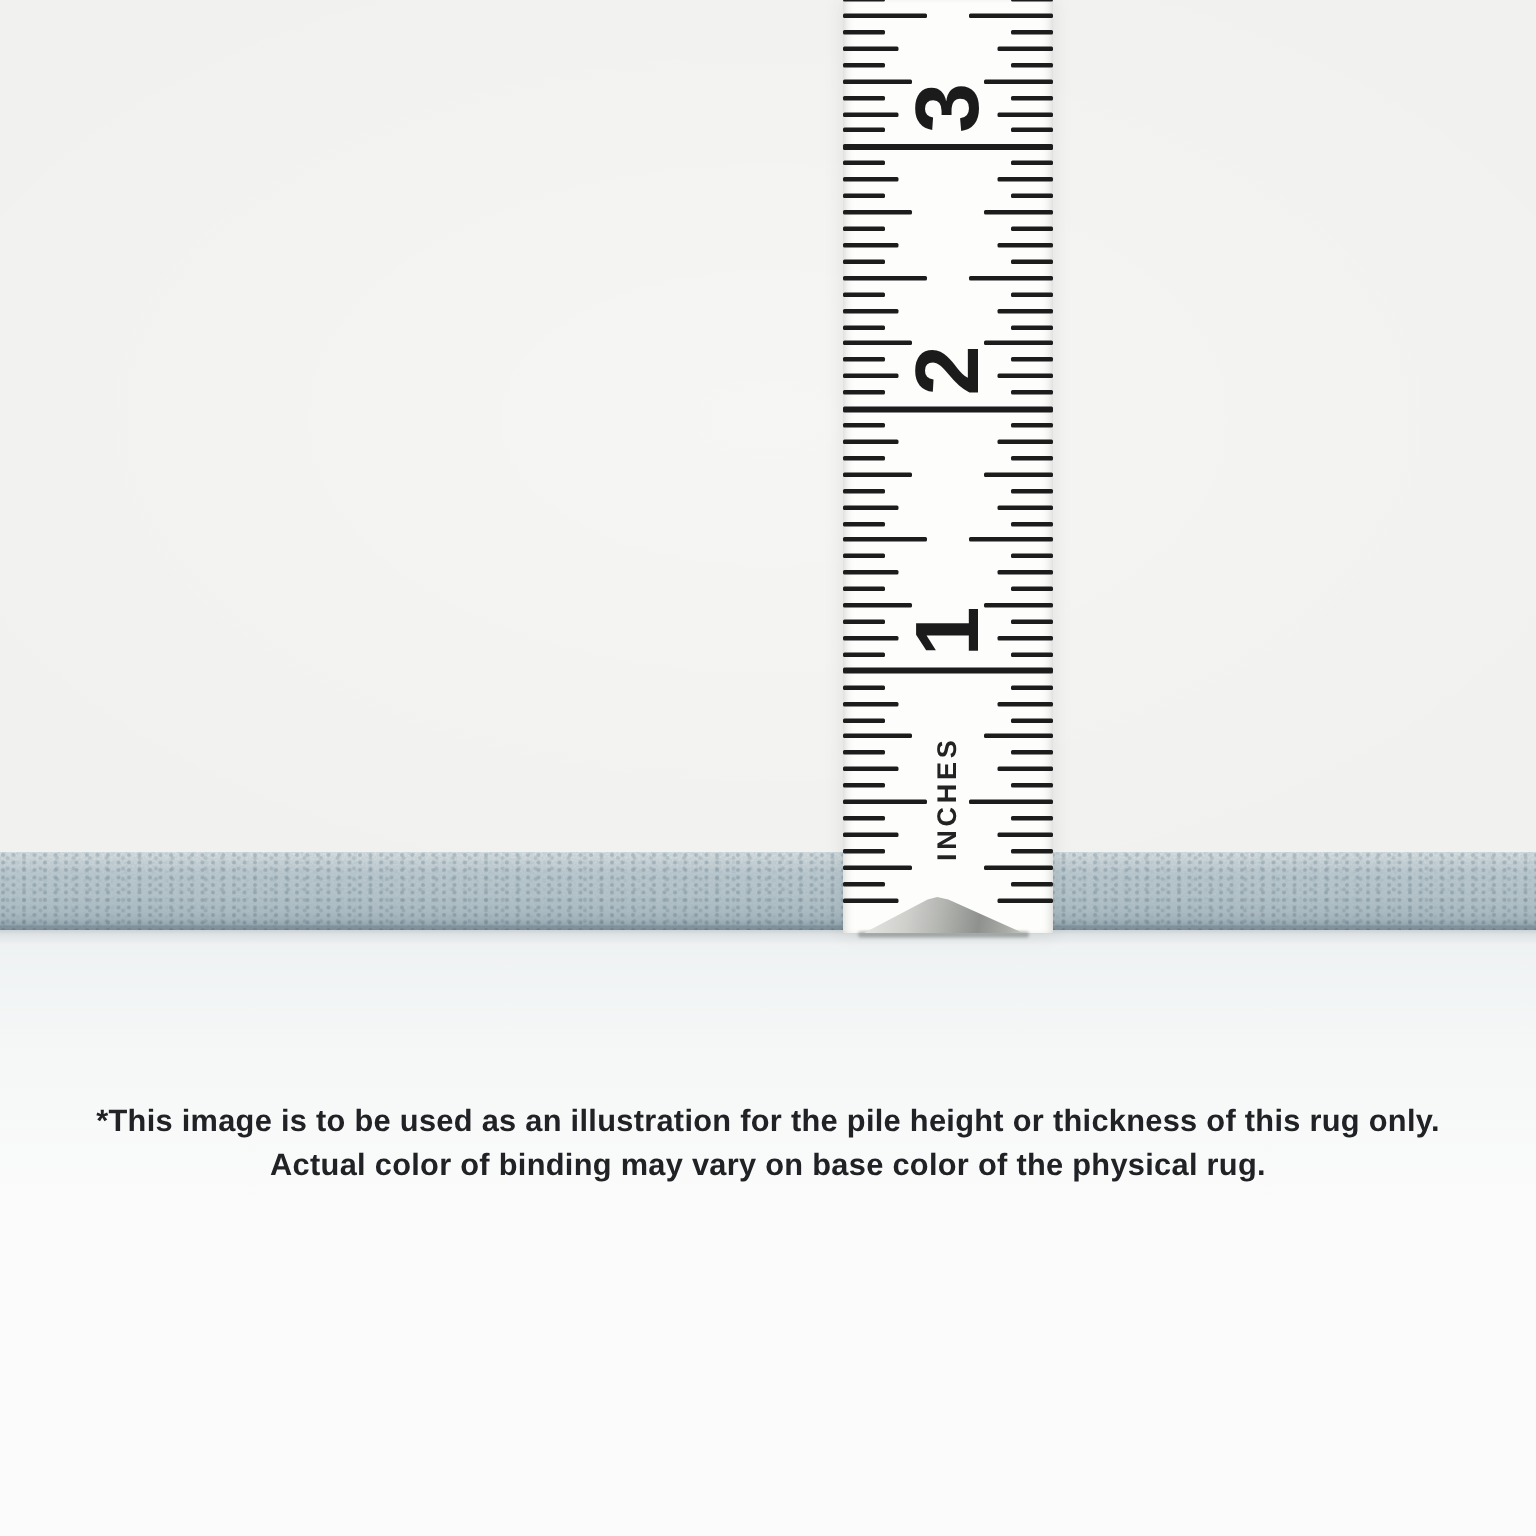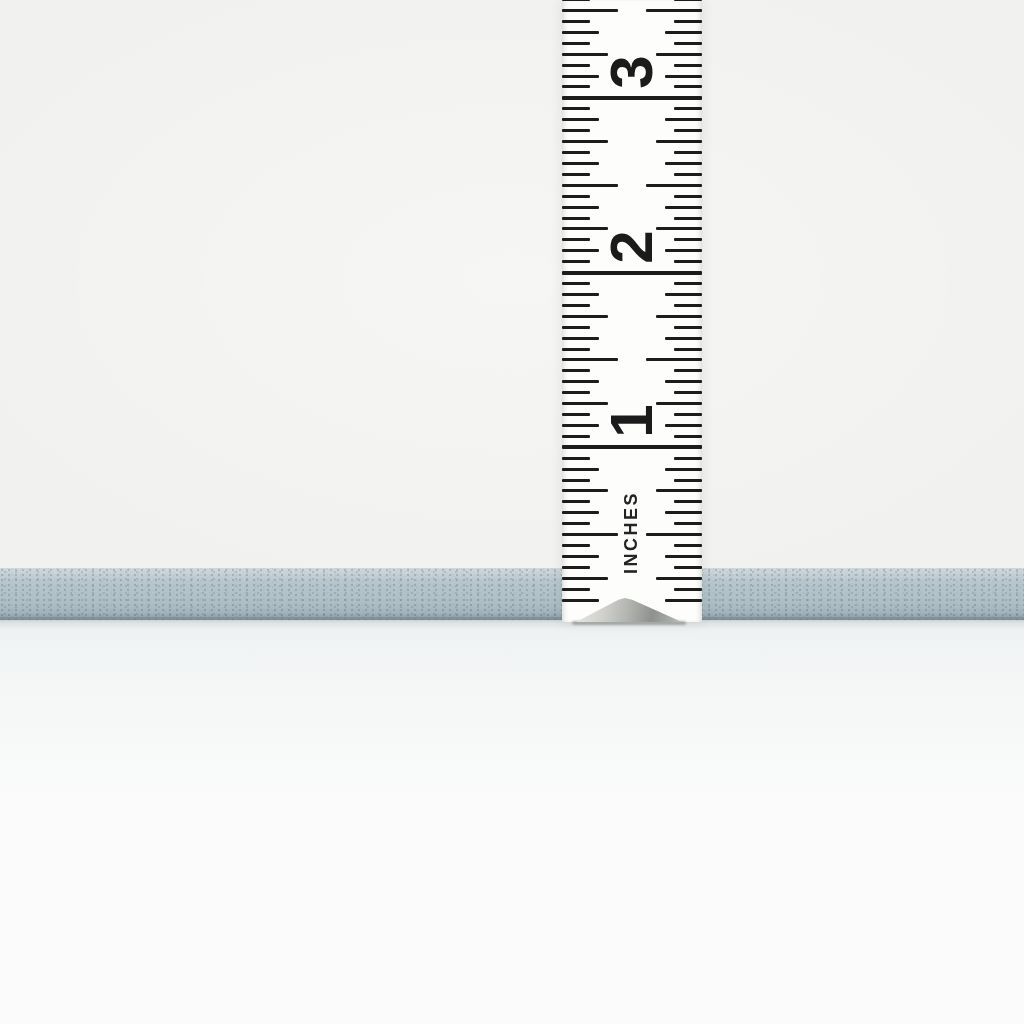--- a/index.html
+++ b/index.html
@@ -239,14 +239,18 @@
         <span>1</span>
       </div>
       <div class="inch-num" style="top: 224.6px;">
         <span>2</span>
       </div>
       <div class="inch-num" style="top: 49.9px;">
         <span>3</span>
       </div>
     </div>
 
+  <div class="disclaimer">
+    <div>*This image is to be used as an illustration for the pile height or thickness of this rug only.</div>
+    <div>Actual color of binding may vary on base color of the physical rug.</div>
+  </div>
 
 </div>
 
 </body></html>

